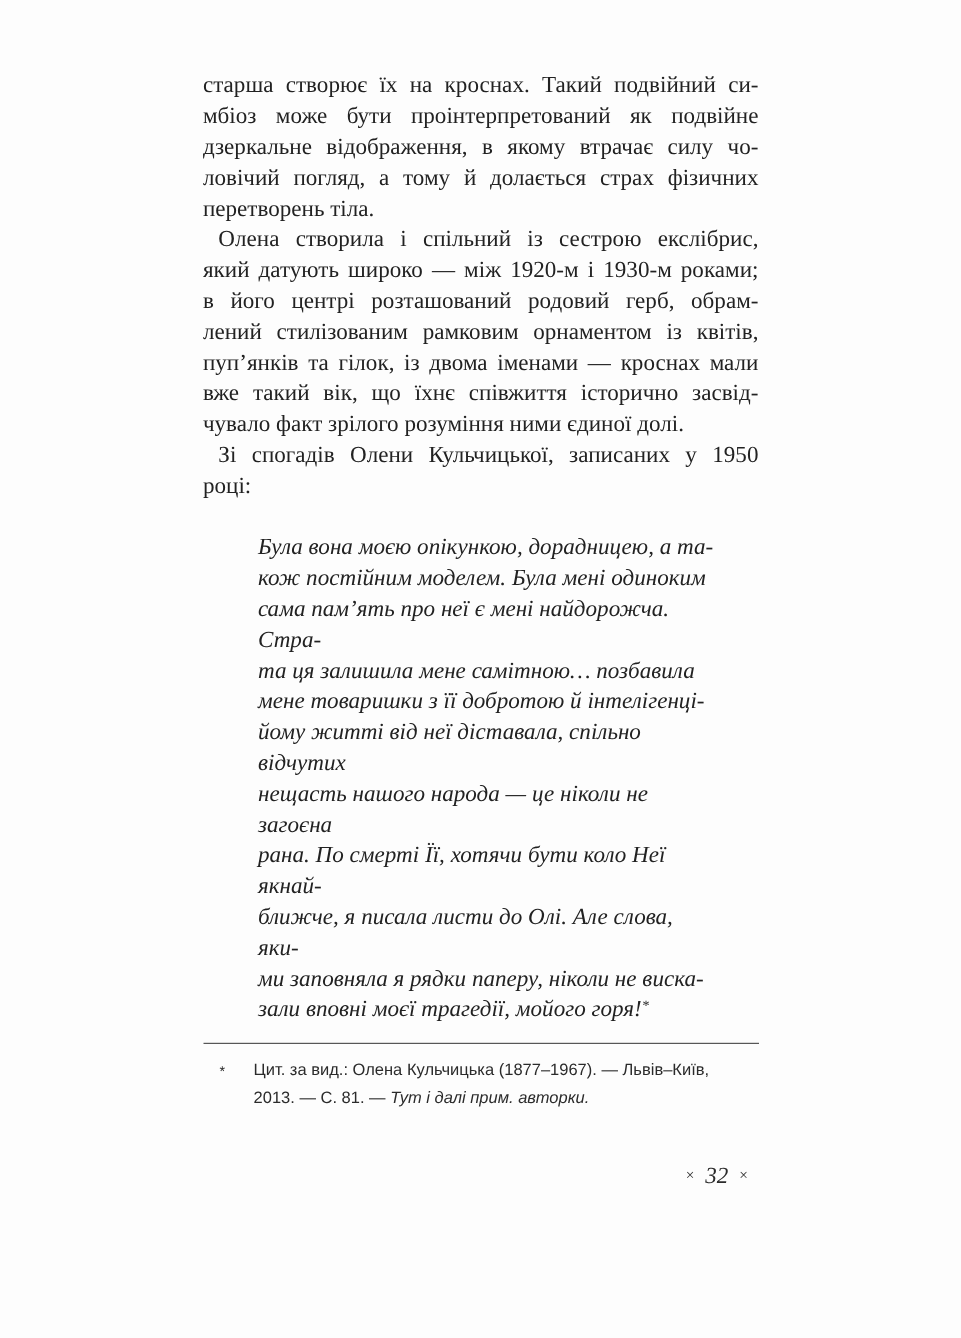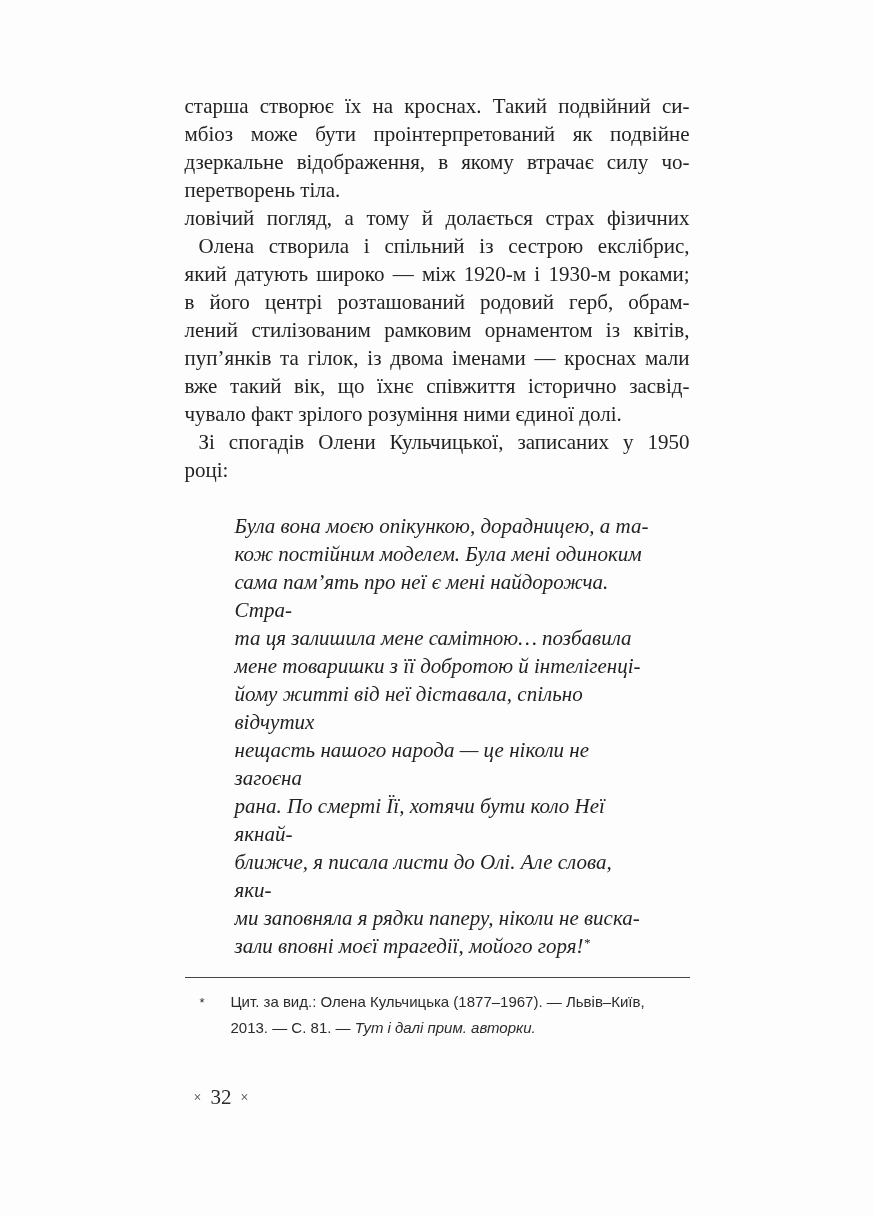--- a/index.html
+++ b/index.html
@@ -11,21 +11,21 @@
     overflow: hidden;
   }
   .page {
     width: 874px;
     height: 1216px;
     background: #fdfdfd;
   }
   .content {
     width: 505px;
     margin: 0 auto;
-    padding-top: 92px;
+    padding-top: 63px;
     font-size: 21px;
     line-height: 28px;
   }
   .para .line {
     text-align: justify;
     text-align-last: justify;
   }
   .para .line.last {
     text-align-last: left;
   }
@@ -63,44 +63,45 @@
     width: 46px;
     padding-left: 15px;
     font-size: 13px;
     padding-top: 1px;
     flex-shrink: 0;
   }
   .fn-text { flex: 1; }
   .fn-italic { font-style: italic; text-align: center; }
   .pagenum {
     margin-top: 42px;
-    text-align: left;
+    text-align: right;
     font-size: 21px;
     color: #2b2b2b;
+    font-style: italic;
   }
   .pagenum .orn {
     font-size: 14px;
     position: relative;
     top: -2px;
     margin: 0 9px;
     color: #333333;
   }
 </style>
 </head>
 <body>
 
 <div class="page">
   <div class="content">
 
     <div class="para">
         <div class="line first">старша створює їх на кроснах. Такий подвійний си-</div>
         <div class="line">мбіоз може бути проінтерпретований як подвійне</div>
         <div class="line">дзеркальне відображення, в якому втрачає силу чо-</div>
+        <div class="line">ловічий погляд, а тому й долається страх фізичних</div>
         <div class="line last">перетворень тіла.</div>
-        <div class="line">ловічий погляд, а тому й долається страх фізичних</div>
       </div>
 
     <div class="para indent">
         <div class="line first">Олена створила і спільний із сестрою екслібрис,</div>
         <div class="line">який датують широко — між 1920-м і 1930-м роками;</div>
         <div class="line">в його центрі розташований родовий герб, обрам-</div>
         <div class="line">лений стилізованим рамковим орнаментом із квітів,</div>
         <div class="line">пуп’янків та гілок, із двома іменами — кроснах мали</div>
         <div class="line">вже такий вік, що їхнє співжиття історично засвід-</div>
         <div class="line last">чувало факт зрілого розуміння ними єдиної долі.</div>

